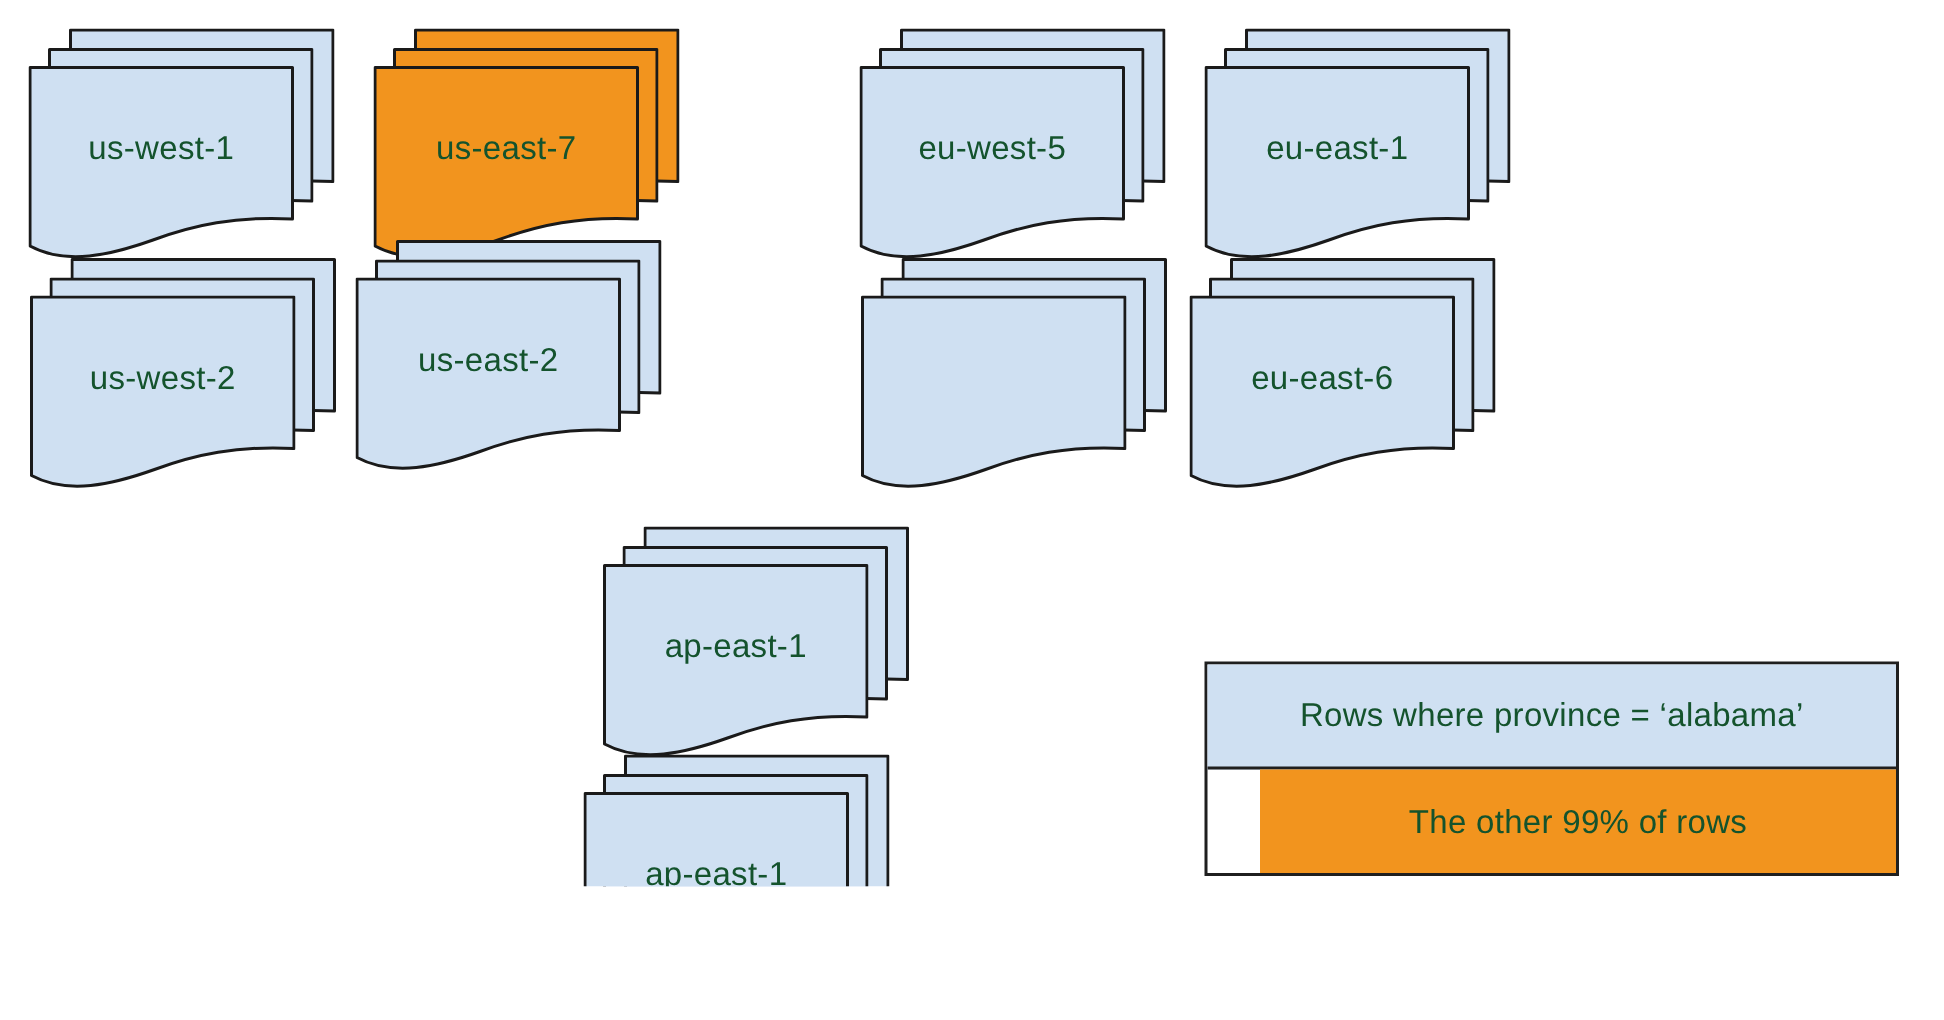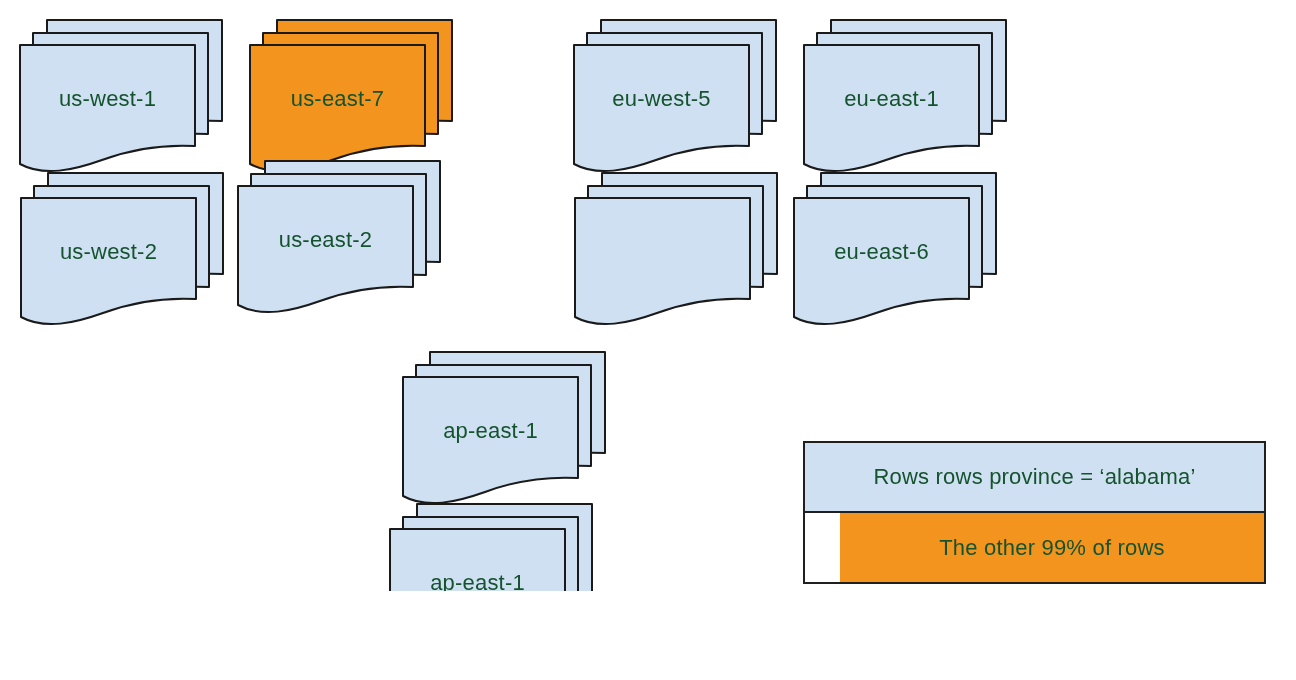--- a/index.html
+++ b/index.html
@@ -161,20 +161,20 @@
         <path d="M1,1 L176,1 L176,102 C138,100 110,106 83,116 C55,126 25,133 1,120 Z" fill="#cfe0f2"></path>
       </svg>
     <svg class="doc front" width="177" height="134" viewBox="0 0 177 134">
         <path d="M1,1 L176,1 L176,102 C138,100 110,106 83,116 C55,126 25,133 1,120 Z" fill="#cfe0f2"></path>
       </svg>
     <div class="doc-label">ap-east-1</div>
   </div>
 
   <div class="legend">
     <div class="legend-row first" style="background: rgb(207, 224, 242);">
-      <span>Rows rows province = ‘alabama’</span>
+      <span>Rows where province = ‘alabama’</span>
     </div>
     <div class="legend-row second" style="background: rgb(242, 148, 30); margin-left: 35px;">
       <span>The other 99% of rows</span>
     </div>
   </div>
 
 </div>
 
 </body></html>

